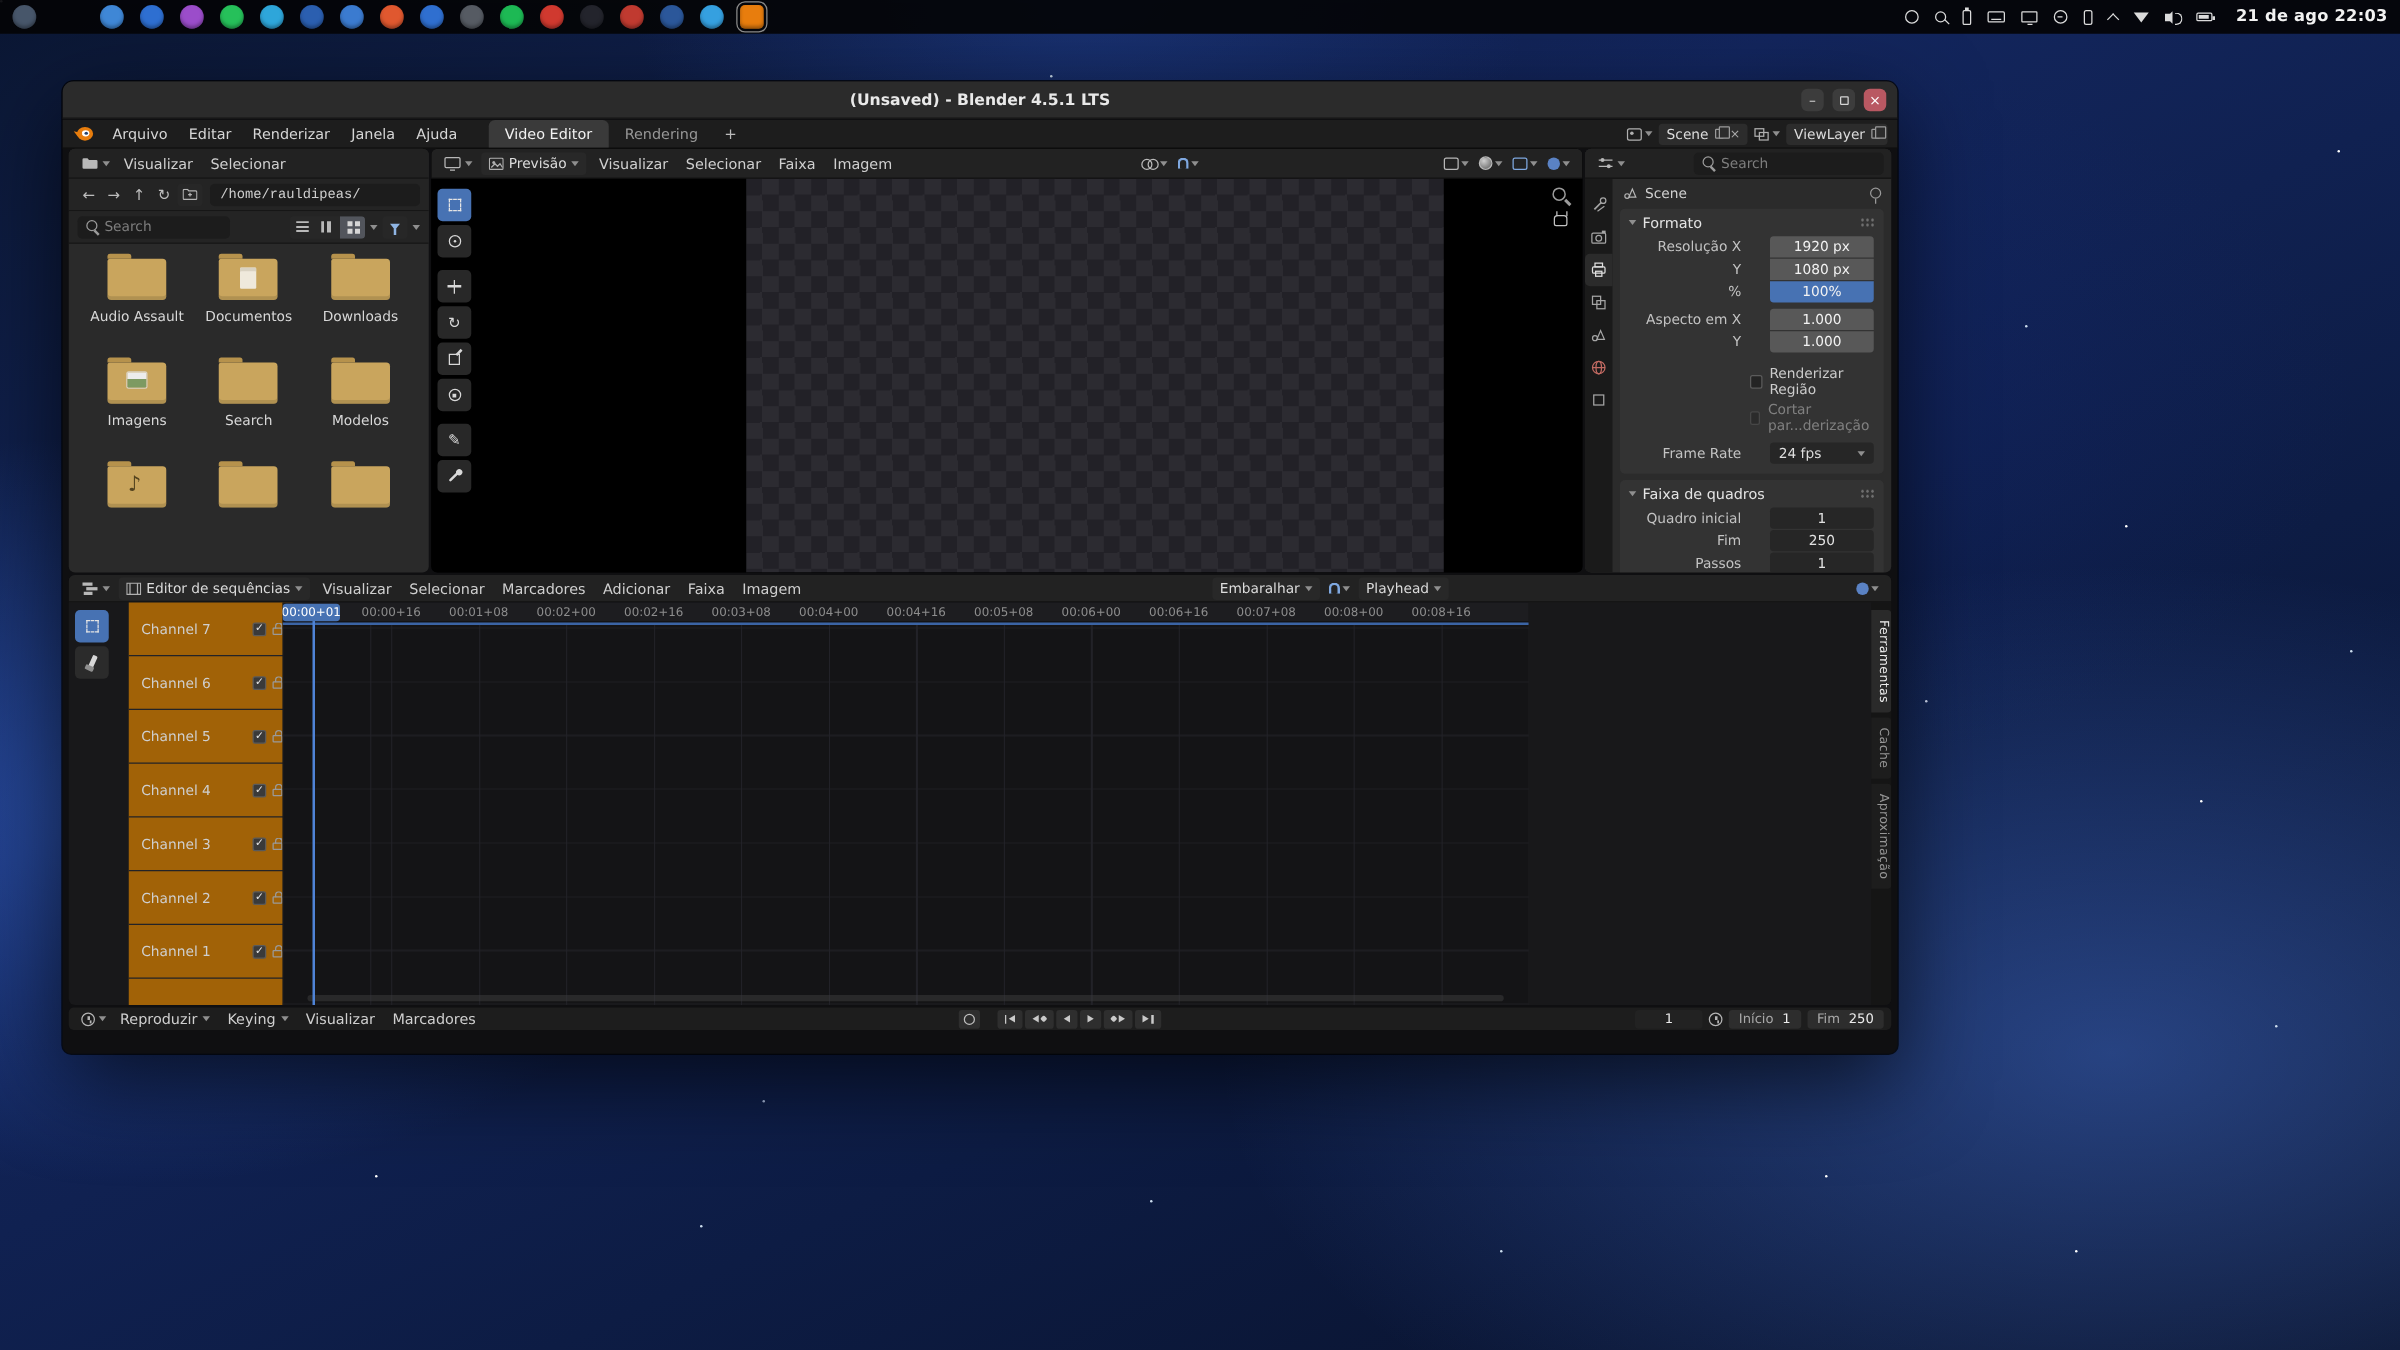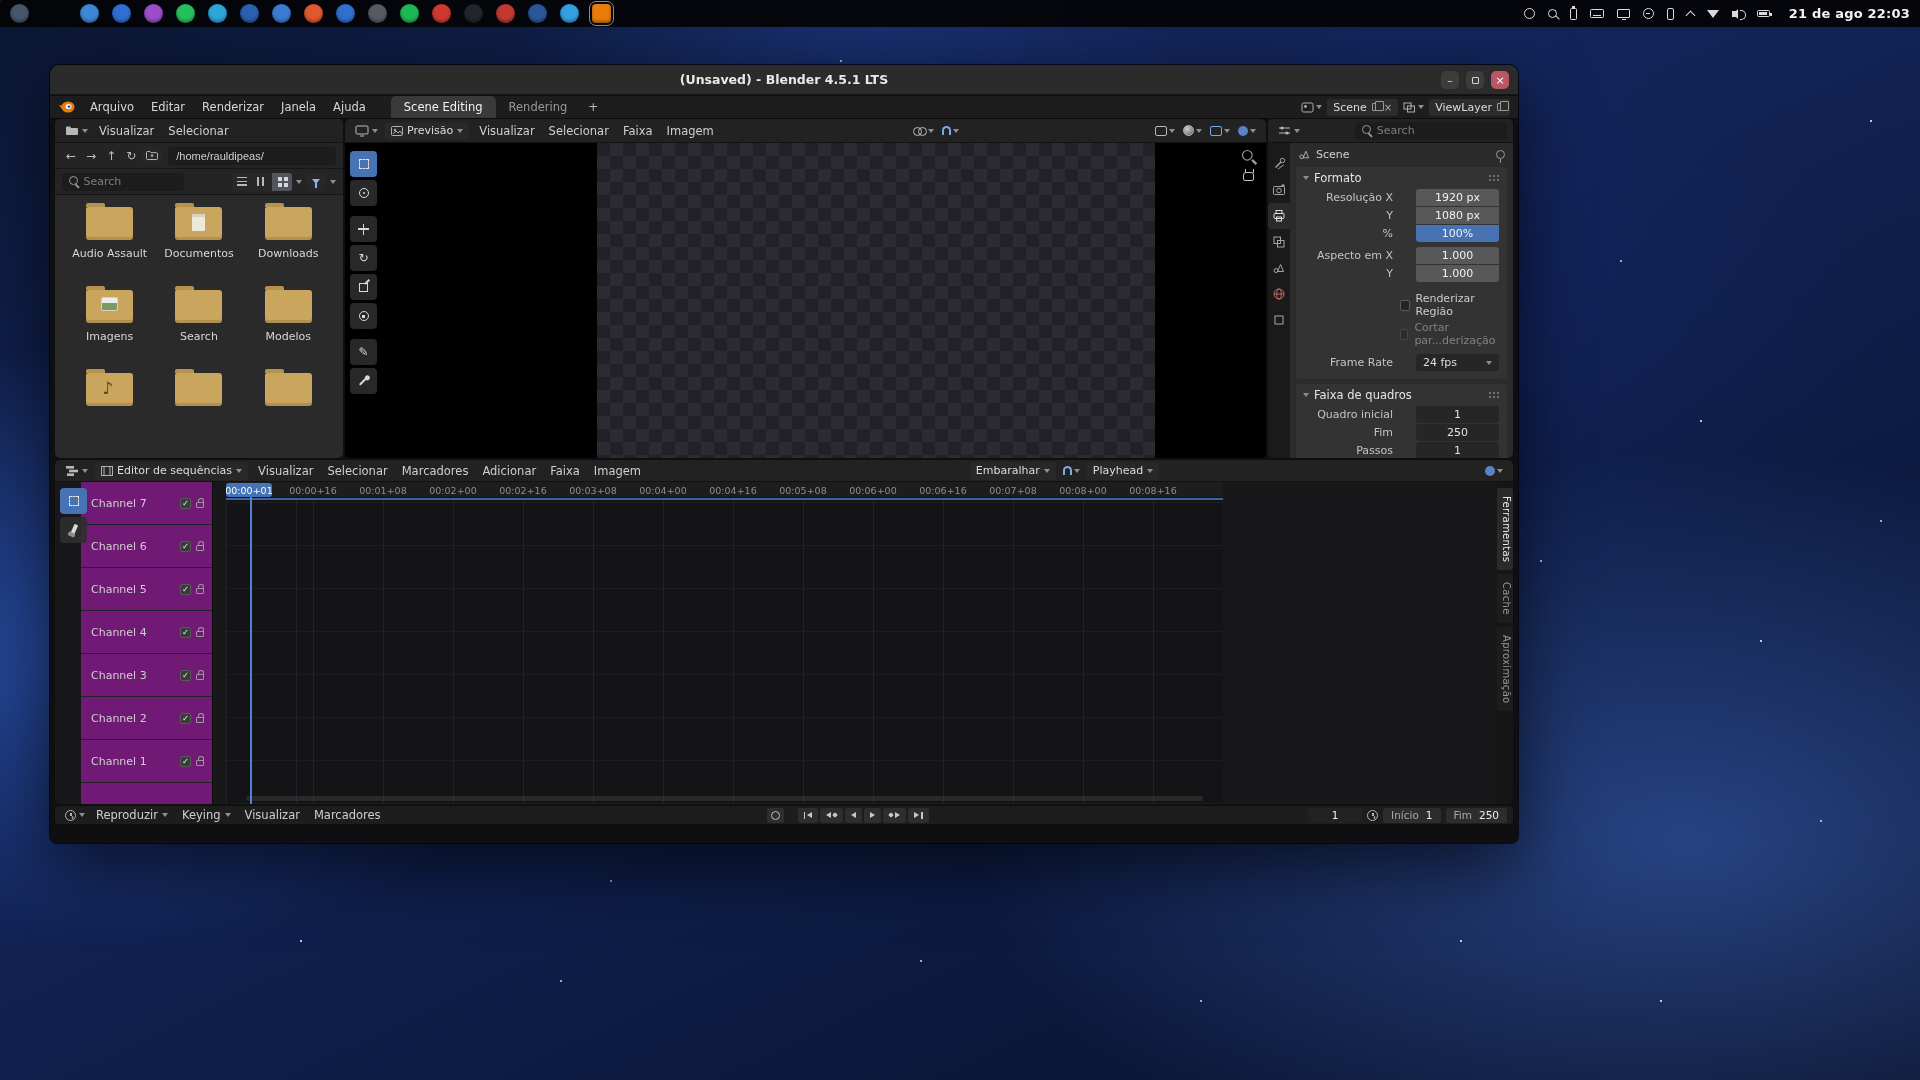--- a/index.html
+++ b/index.html
@@ -98,21 +98,21 @@
 .icon-mag::after{content:'';position:absolute;width:4.5px;height:1.5px;background:#9b9b9b;transform:rotate(45deg);right:-1px;bottom:1px}
 .searchf{display:flex;align-items:center;gap:5px;background:#1c1c1c;border-radius:4px;height:18px;padding:0 7px}
 .searchf input{background:transparent;border:none;outline:none;color:#bdbdbd;font-size:11px;font-family:"DejaVu Sans",sans-serif;width:100%}
 .searchf input::placeholder{color:#7e7e7e}
 
 
 .a-files{left:5px;top:54px;width:288px;height:339px;background:#2a2a2a}
 .fb-nav{height:26px;display:flex;align-items:center;gap:2px;padding:0 7px;background:#242424;border-bottom:1px solid #161616}
 .nav-btn{color:#bdbdbd;font-size:12px;padding:0 4px}
 .path-field{flex:1;height:18px;background:#1c1c1c;border-radius:4px;display:flex;align-items:center;padding:0 8px;margin-left:4px}
-.path-field input{background:transparent;border:none;outline:none;color:#cfcfcf;font-size:11px;font-family:Liberation Sans, sans-serif;width:100%}
+.path-field input{background:transparent;border:none;outline:none;color:#cfcfcf;font-size:11px;font-family:Liberation Mono, monospace;width:100%}
 .fb-filter{height:26px;display:flex;align-items:center;gap:4px;padding:0 7px;background:#242424;border-bottom:1px solid #161616}
 .fb-filter .searchf{width:122px}
 .seg{display:flex;background:#272727;border-radius:3px;overflow:hidden;height:18px}
 .segi{width:20px;display:grid;place-items:center}
 .segi.active{background:#52555c}
 .gi-lines{width:10px;height:9px;background:repeating-linear-gradient(180deg,#b9b9b9 0 1.5px,transparent 1.5px 3.6px)}
 .gi-cols{width:10px;height:9px;background:repeating-linear-gradient(90deg,#b9b9b9 0 2.5px,transparent 2.5px 5px)}
 .gi-grid{width:4px;height:4px;background:#d6d6d6;box-shadow:6px 0 #d6d6d6,0 6px #d6d6d6,6px 6px #d6d6d6;margin:-5px 0 0 -5px}
 .fbtn{height:18px;min-width:20px;background:#272727;border-radius:3px;display:flex;align-items:center;justify-content:center;gap:3px;padding:0 4px}
 .icon-funnel{width:0;height:0;border-left:4.5px solid transparent;border-right:4.5px solid transparent;border-top:5px solid #8fb5e4;position:relative}
@@ -185,21 +185,21 @@
 .chkbox{width:11px;height:11px;background:#242424;border:1px solid #5b5b5b;border-radius:2px}
 .dd-field{height:17px;background:#262626;border-radius:3px;display:flex;align-items:center;justify-content:space-between;padding:0 7px;color:#dedede}
 
 
 .a-seq{left:5px;top:395px;width:1458px;height:344px;background:#18181a}
 .seq-hdr{height:22px;background:#222222;border-bottom:1px solid #121212;display:flex;align-items:center;padding:0 6px}
 .seq-body{position:absolute;left:0;top:22px;right:0;bottom:0}
 .seq-tools{position:absolute;left:5px;top:6px;display:flex;flex-direction:column;gap:3px;z-index:5}
 .icon-blade{width:3.5px;height:12px;background:#d8d8d8;border-radius:1px;transform:rotate(24deg);position:relative}
 .icon-blade::after{content:'';position:absolute;bottom:-1px;left:-2px;width:7px;height:4px;background:#8f8f8f;border-radius:1px}
-.channels{position:absolute;left:26px;top:0;width:132px;bottom:0;background:#701a75;border-right:1px solid #0d0d0e}
+.channels{position:absolute;left:48px;top:0;width:132px;bottom:0;background:#a16207;border-right:1px solid #0d0d0e}
 .chrow{height:43px;display:flex;align-items:center;gap:5px;padding:0 8px 0 10px;border-bottom:1px solid #232327}
 .chlabel{flex:1;font-size:11px;color:#cfcfcf}
 .chk{width:11px;height:11px;background:#3a3a3a;border:1px solid #5a5a5a;border-radius:2px;display:grid;place-items:center}
 .chk::after{content:'✓';font-size:8.5px;color:#e6e6e6;line-height:1}
 .lock{width:8px;height:6px;border:1.2px solid #9a9a9a;border-radius:1px;position:relative;margin-top:4px}
 .lock::before{content:'';position:absolute;top:-4.6px;left:.6px;width:4px;height:4px;border:1.2px solid #9a9a9a;border-bottom:none;border-radius:3px 3px 0 0}
 .timeline{position:absolute;left:171px;top:0;width:997px;bottom:0;background:#141416;overflow:hidden}
 .ruler{position:absolute;left:0;top:0;right:0;height:16px;background:#1d1d20;border-bottom:1px solid #101012}
 .rlabel{position:absolute;top:3px;width:60px;text-align:center;font-size:9.5px;color:#8d8d8d}
 .badge{position:absolute;left:0;top:1px;width:46px;height:14px;border-radius:3px;display:flex;align-items:center;justify-content:center;
@@ -309,21 +309,21 @@
         <ellipse cx="10.5" cy="5.6" rx="3" ry="2.5" fill="#fff"></ellipse>
         <ellipse cx="11" cy="5.6" rx="1.4" ry="1.2" fill="#26436e"></ellipse>
         <path d="M1 4 L8 5.5 L4 8 Z" fill="#e87d0d"></path>
       </svg>
     <span class="tmenu">Arquivo</span>
     <span class="tmenu">Editar</span>
     <span class="tmenu">Renderizar</span>
     <span class="tmenu">Janela</span>
     <span class="tmenu">Ajuda</span>
     <div class="ws-tabs">
-      <span class="ws-tab active">Scene Editing</span>
+      <span class="ws-tab active">Video Editor</span>
       <span class="ws-tab">Rendering</span>
       <span class="ws-add">+</span>
     </div>
     <div class="top-right">
       <span class="tb-ico">
         <svg width="13" height="11" viewBox="0 0 13 11">
             <rect x="1" y="1" width="11" height="9" rx="1.5" fill="none" stroke="#b0b0b0"></rect>
             <circle cx="4.5" cy="4.5" r="1.4" fill="#b0b0b0"></circle>
           </svg>
         <span class="dda"></span>

